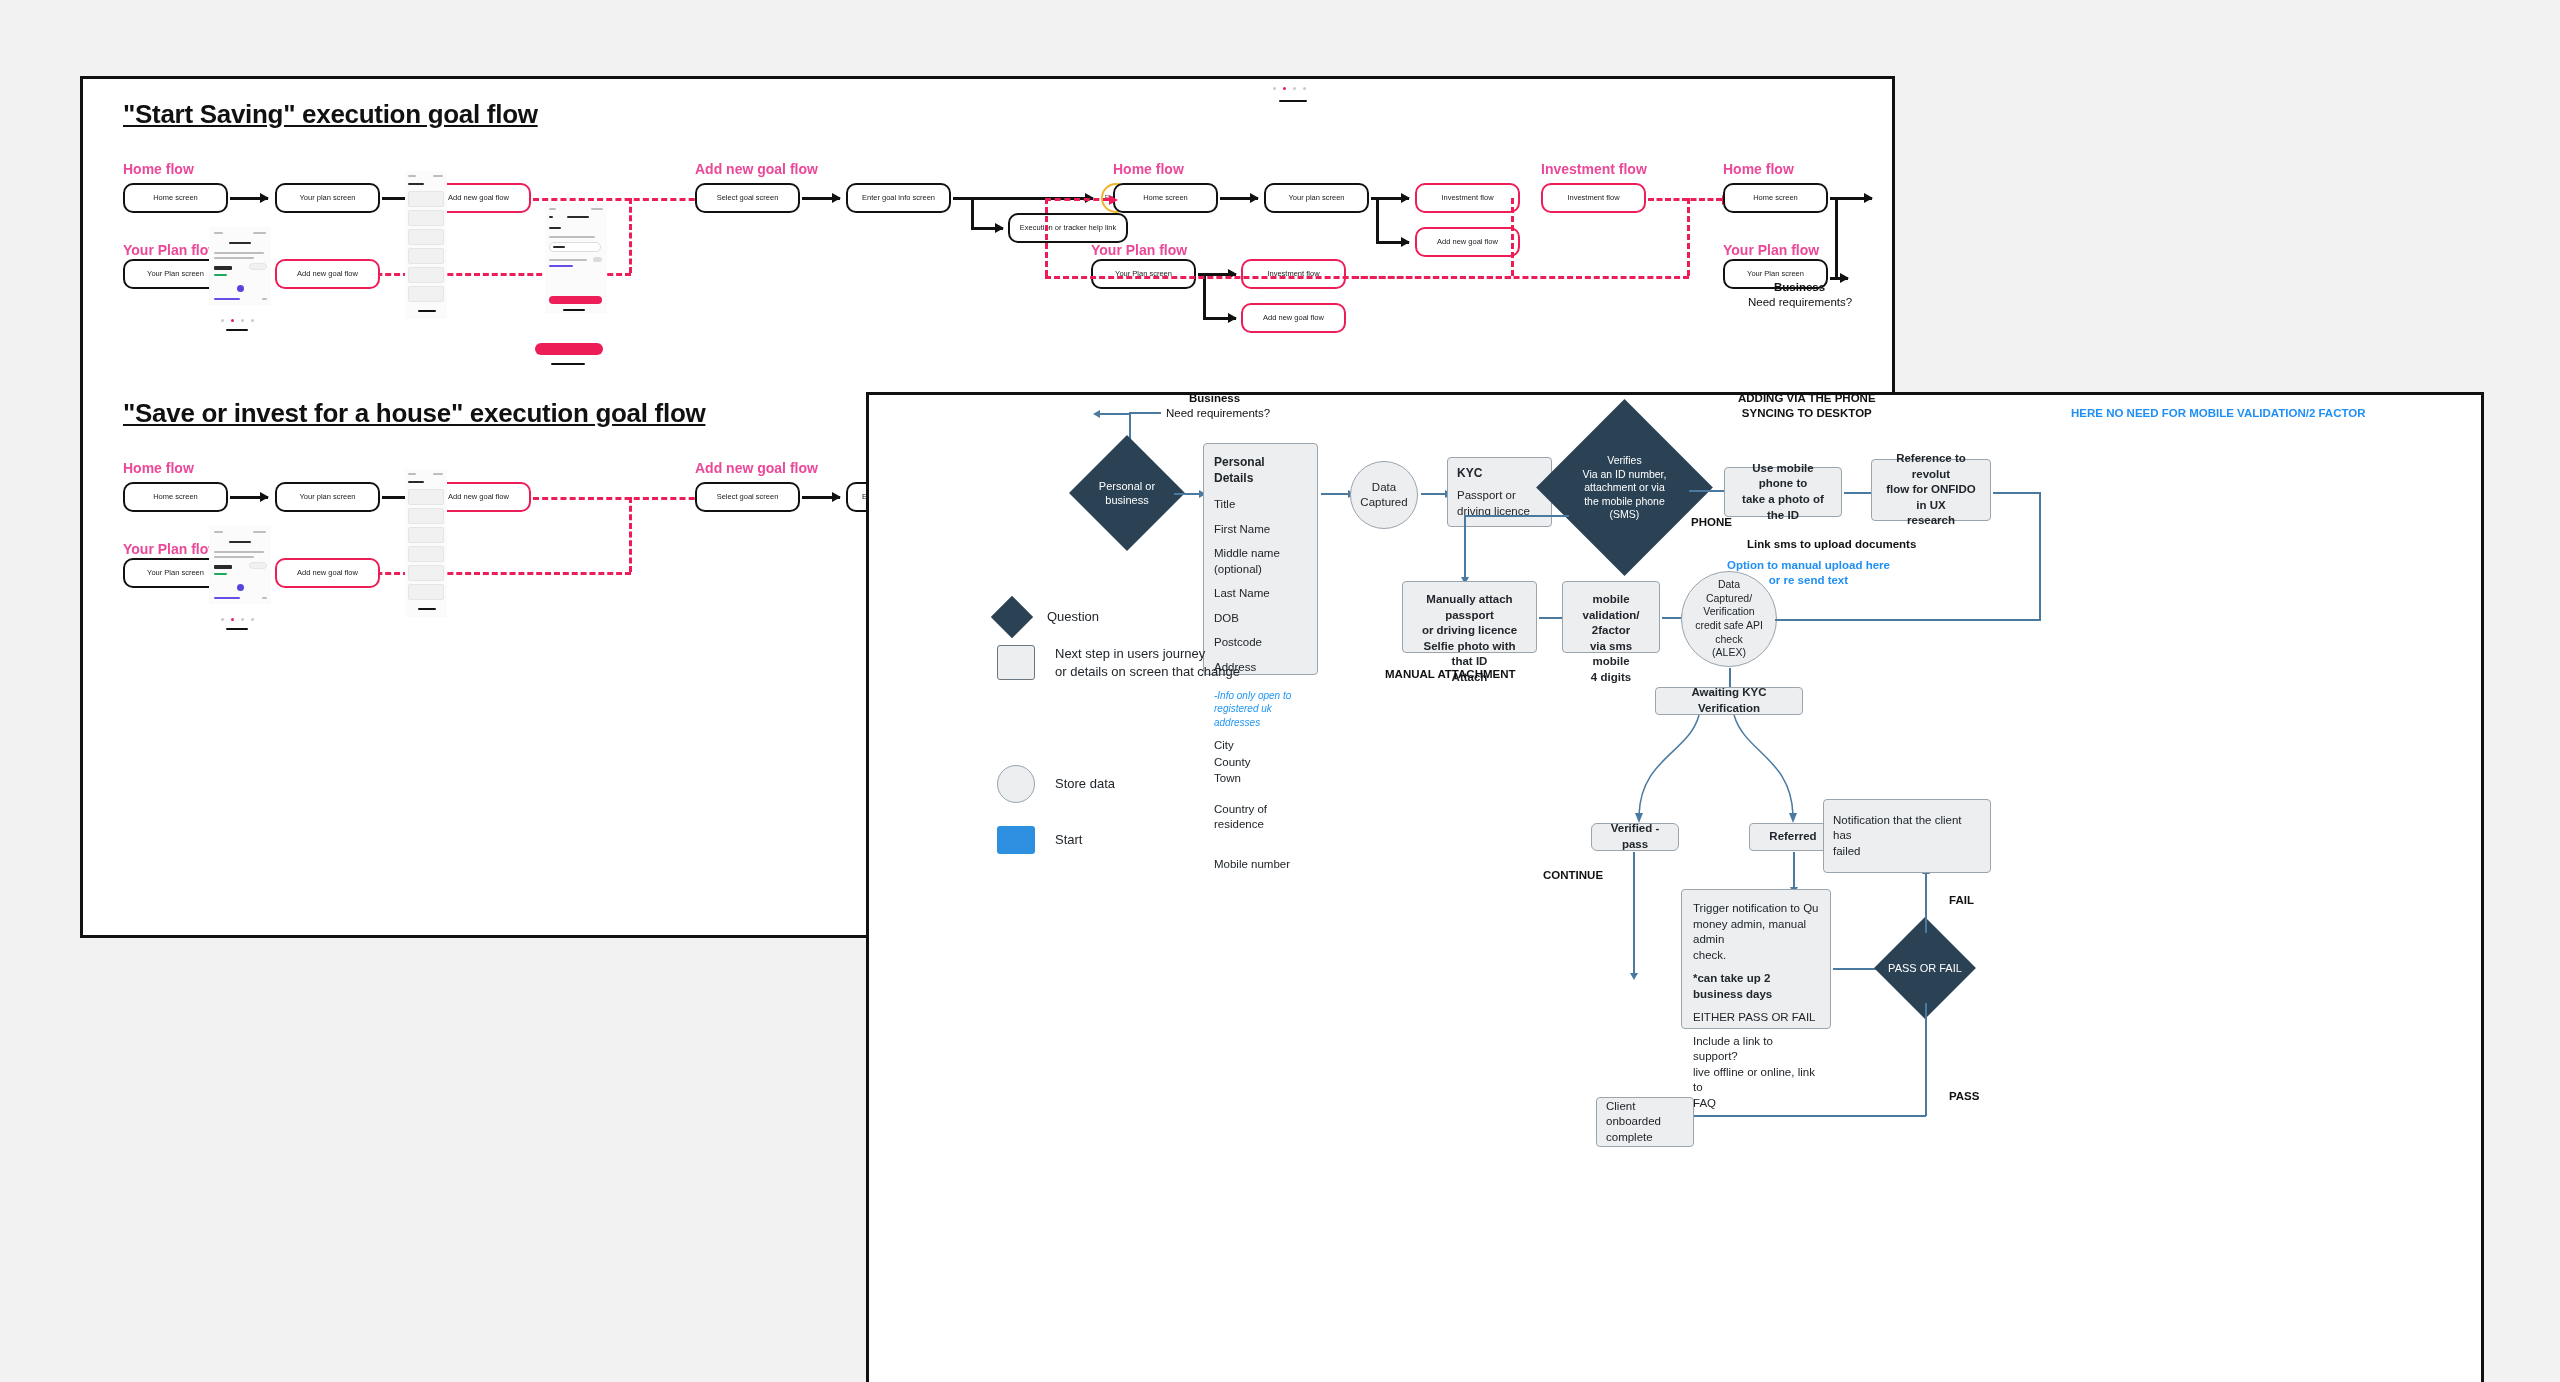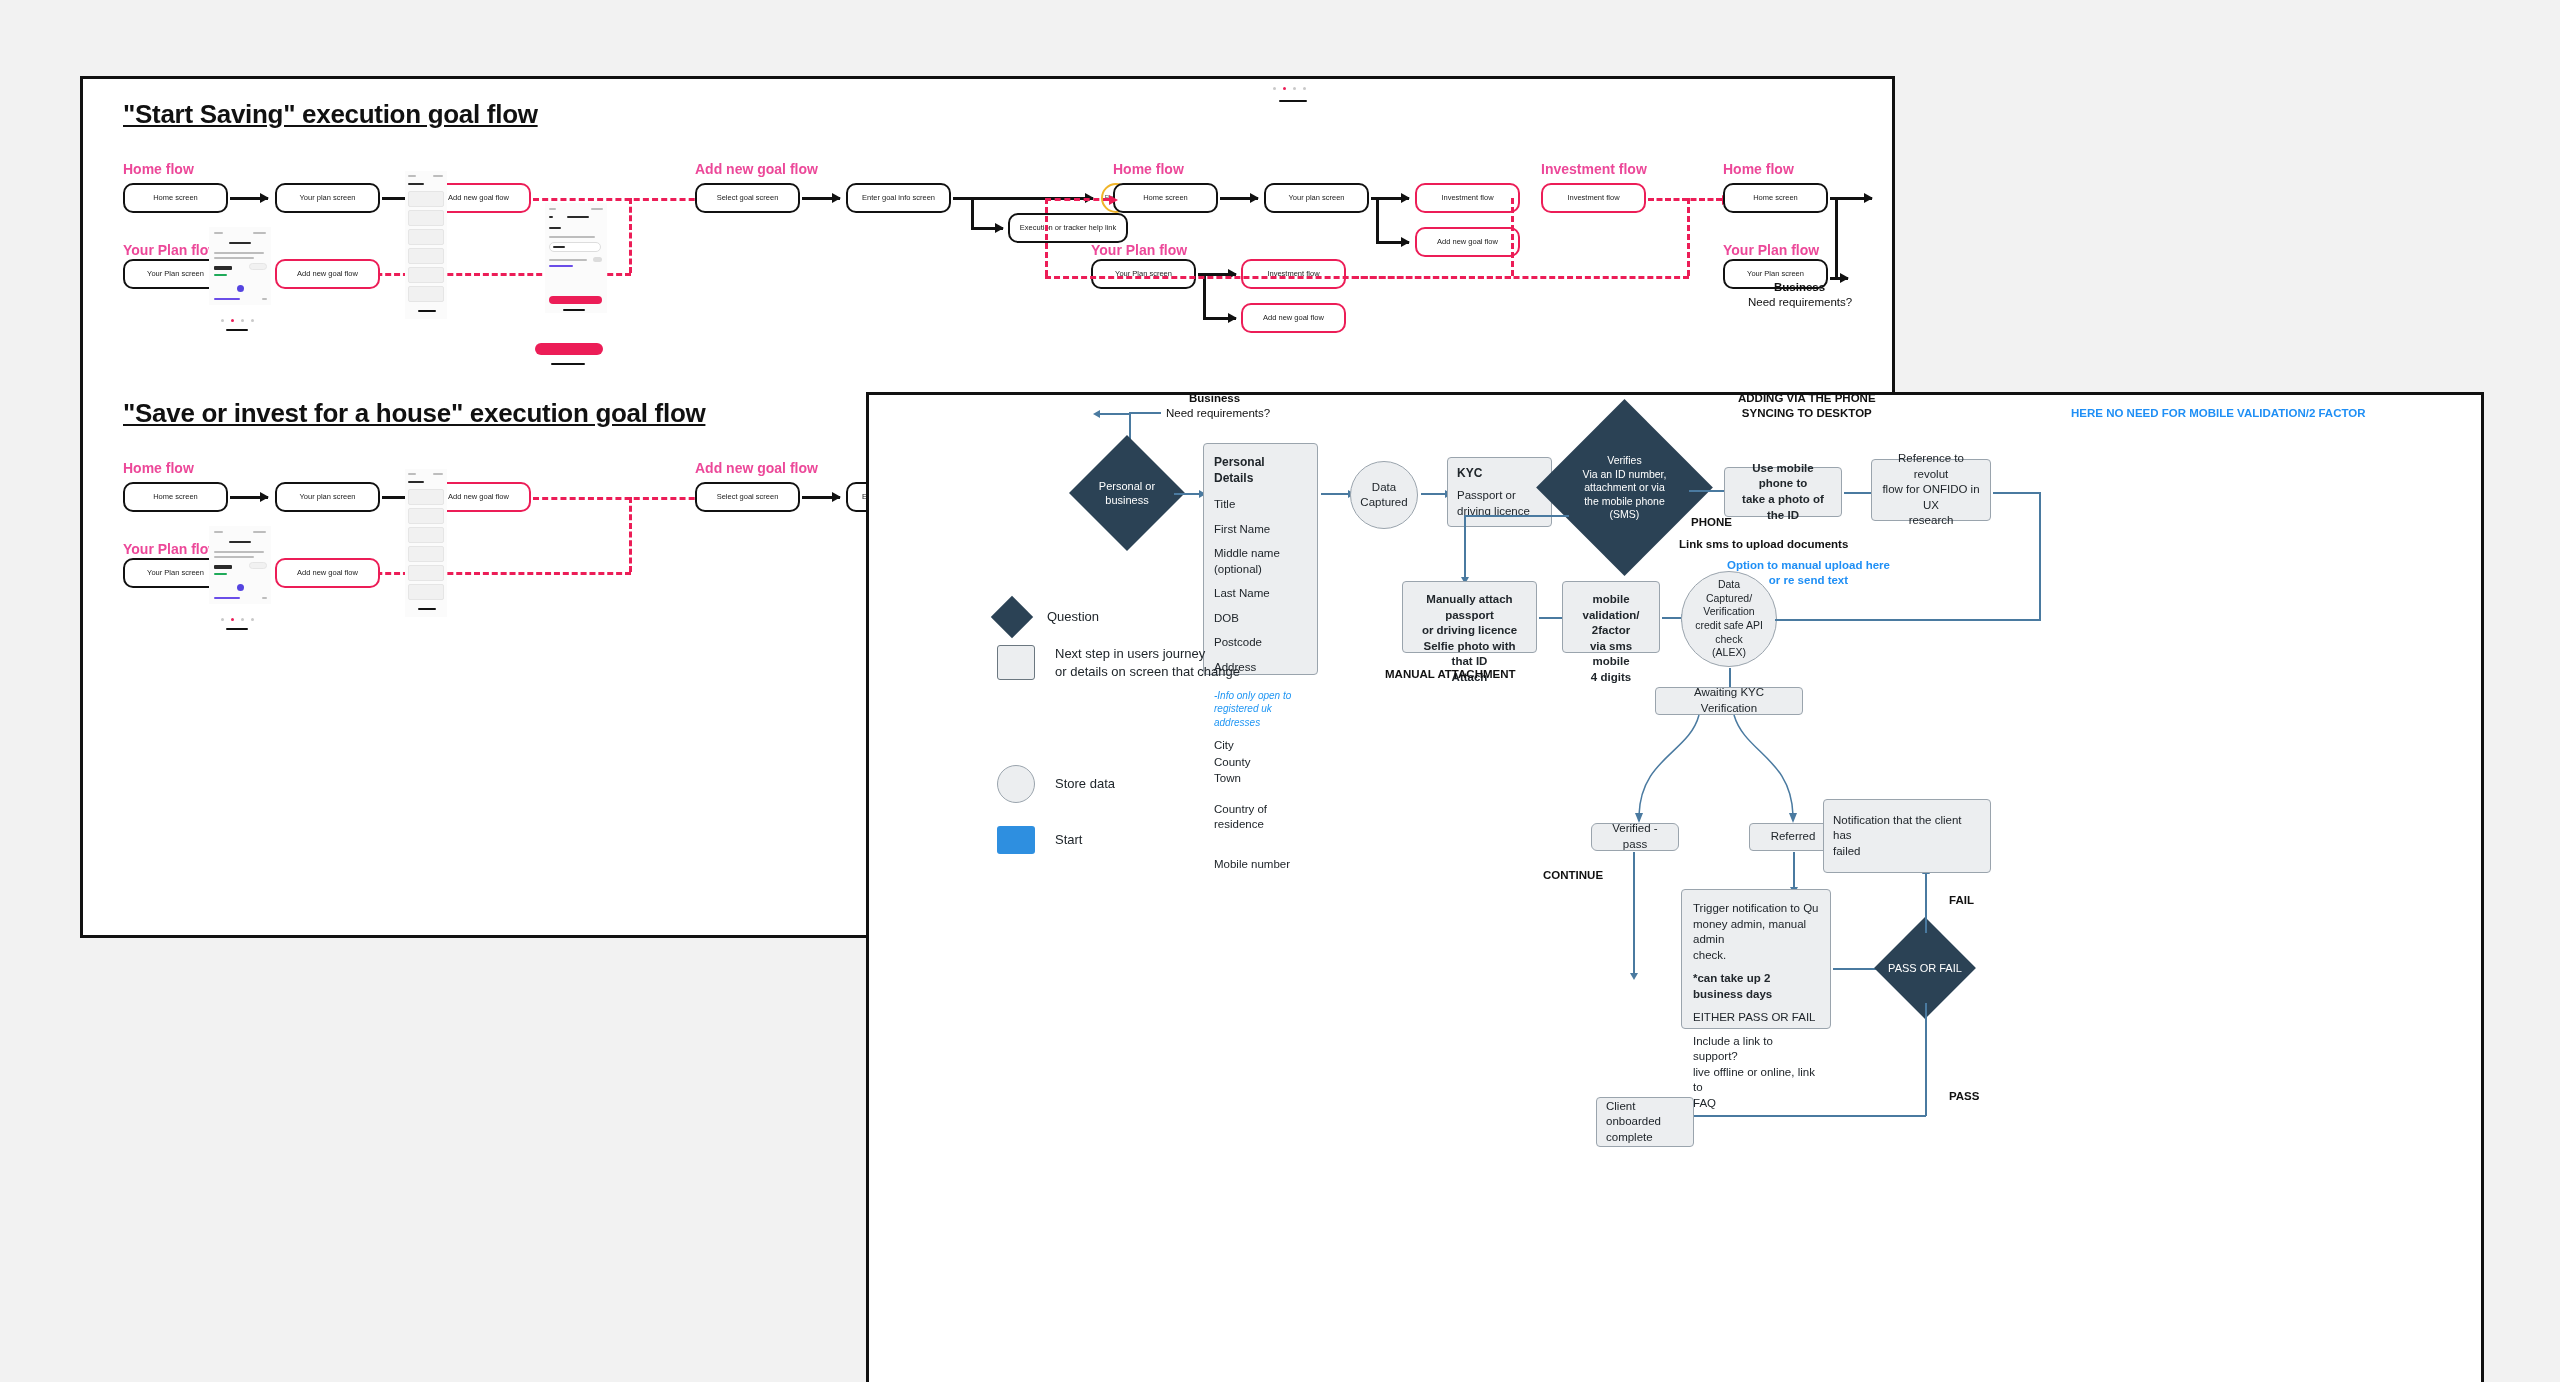--- a/index.html
+++ b/index.html
@@ -95,21 +95,21 @@
   .fbox {
     position:absolute;
     background:#eceef0;
     border:1px solid #9aa4ad;
     border-radius:4px;
     color:#20262b;
     display:flex; flex-direction:column; justify-content:center;
     font-size:11.5px; line-height:1.35;
     padding:7px 9px;
   }
-  .fbox.center { align-items:center; text-align:center; }
+  .fbox.center { align-items:center; text-align:center;font-weight:bold; }
 
   .fdiamond {
     position:absolute; background:#2b4255;
     transform: rotate(45deg);
   }
   .fdiamond-label {
     position:absolute; color:#ffffff;
     display:flex; align-items:center; justify-content:center;
     text-align:center; font-size:11px; line-height:1.3;
     pointer-events:none;
@@ -444,21 +444,21 @@
 
   <div class="ln-h arr" style="left:975px; top:97px; width:28px;"></div>
 
   <div class="fbox center" style="left:1002px; top:64px; width:120px; height:62px;">
     <span style="white-space:pre-line">Reference to revolut
 flow for ONFIDO in UX
 research</span>
   </div>
 
   <div class="cap" style="left:822px; top:120px;">PHONE</div>
-  <div class="cap" style="left:810px; top:142px;">Link sms to upload documents</div>
+  <div class="cap" style="left:878px; top:142px;">Link sms to upload documents</div>
   <div class="cap blue" style="left:858px; top:163px; text-align:center; white-space:pre-line;">Option to manual upload here
 or re send text</div>
 
   <div class="ln-h" style="left:595px; top:98px; width:0;"></div>
   <div class="ln-h" style="left:595px; top:120px; width:105px;"></div>
   <div class="ln-v arr" style="left:595px; top:120px; height:63px;"></div>
 
   <div class="fbox center" style="left:533px; top:186px; width:135px; height:72px; font-weight:bold; justify-content:space-between; padding:10px;">
     <span style="white-space:pre-line">Manually attach passport
 or driving licence</span>

